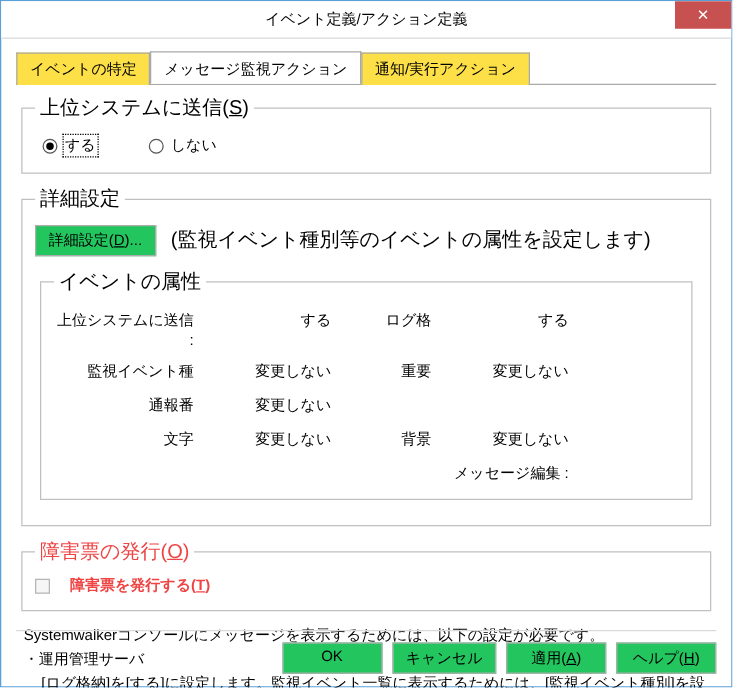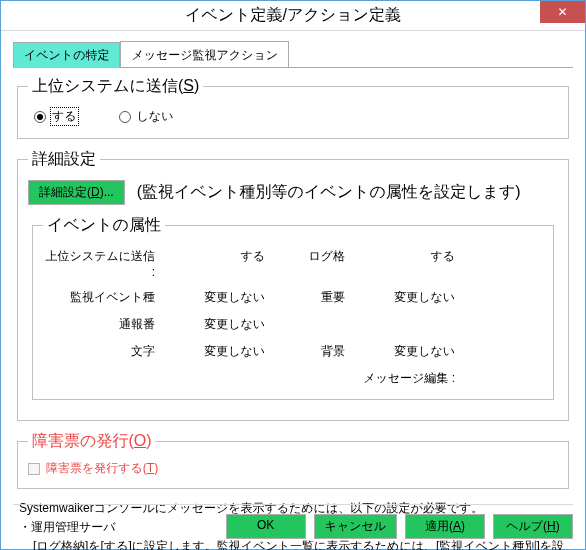--- a/index.html
+++ b/index.html
@@ -1,41 +1,41 @@
 <!DOCTYPE html>
 <html><head>
 <meta charset="utf-8">
 <style>
   * { box-sizing: border-box; }
   html, body { margin:0; padding:0; }
   body { font-family: "MS UI Gothic","Meiryo UI","Yu Gothic",sans-serif; font-size:12px; color:#000; background:#fff; }
   .window { width:586px; height:550px; background:#fff; border:1px solid #5aa0d8; position:relative; }
   .titlebar { height:30px; background:#fff; color:#000; display:flex; align-items:center; justify-content:center; border-bottom:1px solid #d9d9d9; position:relative; }
-  .titlebar .title { font-size:16px; }
+  .titlebar .title { font-size:12px; }
   .close-btn { position:absolute; right:0; top:0; width:45px; height:22px; background:#c75050; color:#fff; display:flex; align-items:center; justify-content:center; font-size:12px; cursor:pointer; }
   .body { padding:10px 12px 50px 12px; }
   .tabs { display:flex; border-bottom:1px solid #a9a9a9; margin-bottom:6px; }
-  .tab { padding:4px 10px 3px; border:1px solid #a9a9a9; border-bottom:none; margin-right:0px; background:#5eead4; position:relative; top:1px; cursor:default; }
+  .tab { padding:4px 10px 3px; border:1px solid #a9a9a9; border-bottom:none; margin-right:0px; background:#fde047; position:relative; top:1px; cursor:default; }
   .tab.active { background:#fff; top:0; padding-top:5px; }
   fieldset { border:1px solid #c0c0c0; margin:8px 4px 10px 4px; padding:8px 10px 10px 10px; }
   fieldset.disabled { color:#ef4444; }
   legend { padding:0 4px; font-size:16px; }
   .radio-row { display:flex; gap:40px; padding:2px 6px; }
   .radio-opt { display:flex; align-items:center; gap:4px; }
   .radio-dot { width:12px; height:12px; border:1px solid #555; border-radius:50%; display:inline-flex; align-items:center; justify-content:center; background:#fff; }
   .radio-dot.checked::after { content:""; width:6px; height:6px; background:#000; border-radius:50%; }
   .radio-label { border:1px dotted transparent; padding:0 1px; }
   .radio-label.focused { border:1px dotted #000; }
   .btn { border:1px solid #adadad; background:#22c55e; padding:3px 10px; min-width:80px; text-align:center; display:inline-block; cursor:default; }
   .detail-row { display:flex; align-items:center; gap:12px; margin:2px 0 10px 0; }
   .hint { font-size:16px; }
   .attr-grid { display:grid; grid-template-columns: 110px 110px 80px 110px; row-gap:10px; margin:4px 2px 2px 2px;text-align:right; }
   .attr-grid .lbl { }
   .attr-grid .val { }
-  .chk { display:inline-flex; align-items:center; gap:6px; }
+  .chk { display:inline-flex; align-items:center; gap:16px;font-weight:bold; }
   .chk-box { width:12px; height:12px; border:1px solid #b5b5b5; background:#f6f6f6; display:inline-block; }
   .notes { margin:6px 6px 2px 6px; line-height:1.6; }
   .indent { margin-left:14px; }
   .button-row { position:absolute; bottom:10px; right:12px; display:flex; gap:8px; }
   .bottom-sep { position:absolute; bottom:44px; left:12px; right:12px; border-top:1px solid #d9d9d9; }
   .u { text-decoration:underline; }
 </style>
 </head>
 <body>
 
@@ -45,20 +45,21 @@
     <div class="close-btn">
       <span>✕</span>
     </div>
   </div>
 
   <div class="body">
 
     <div class="tabs">
       <div class="tab"><span>イベントの特定</span></div>
       <div class="tab active"><span>メッセージ監視アクション</span></div>
+      <div class="tab"><span>通知/実行アクション</span></div>
     </div>
 
     <fieldset>
       <legend>
         <span>上位システムに送信(</span><span class="u">S</span><span>)</span>
       </legend>
       <div class="radio-row">
         <div class="radio-opt">
           <span class="radio-dot checked"></span>
           <span class="radio-label focused">する</span>

